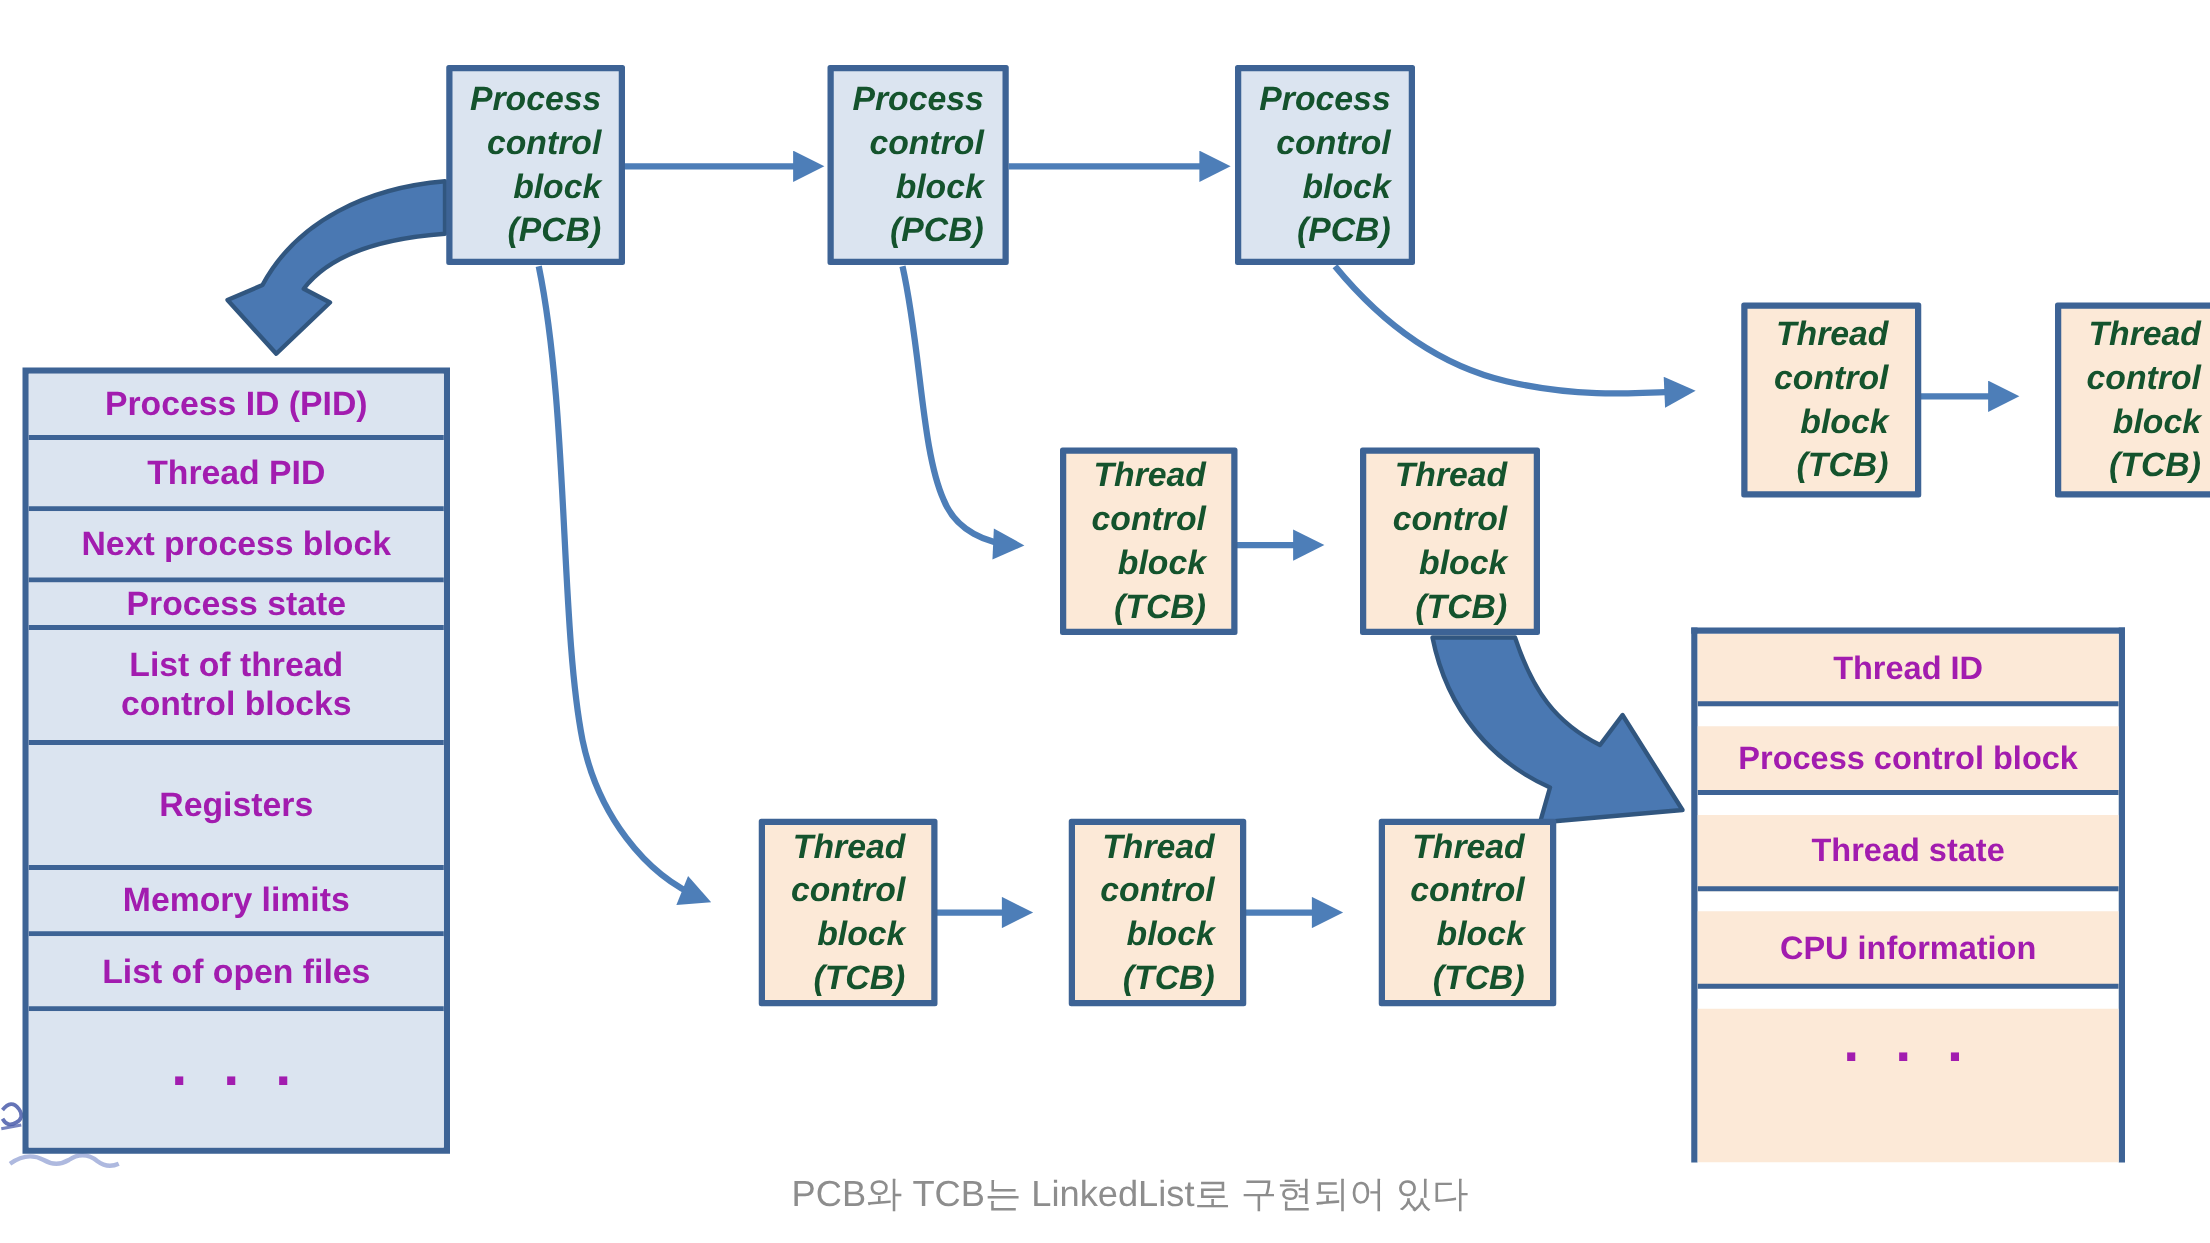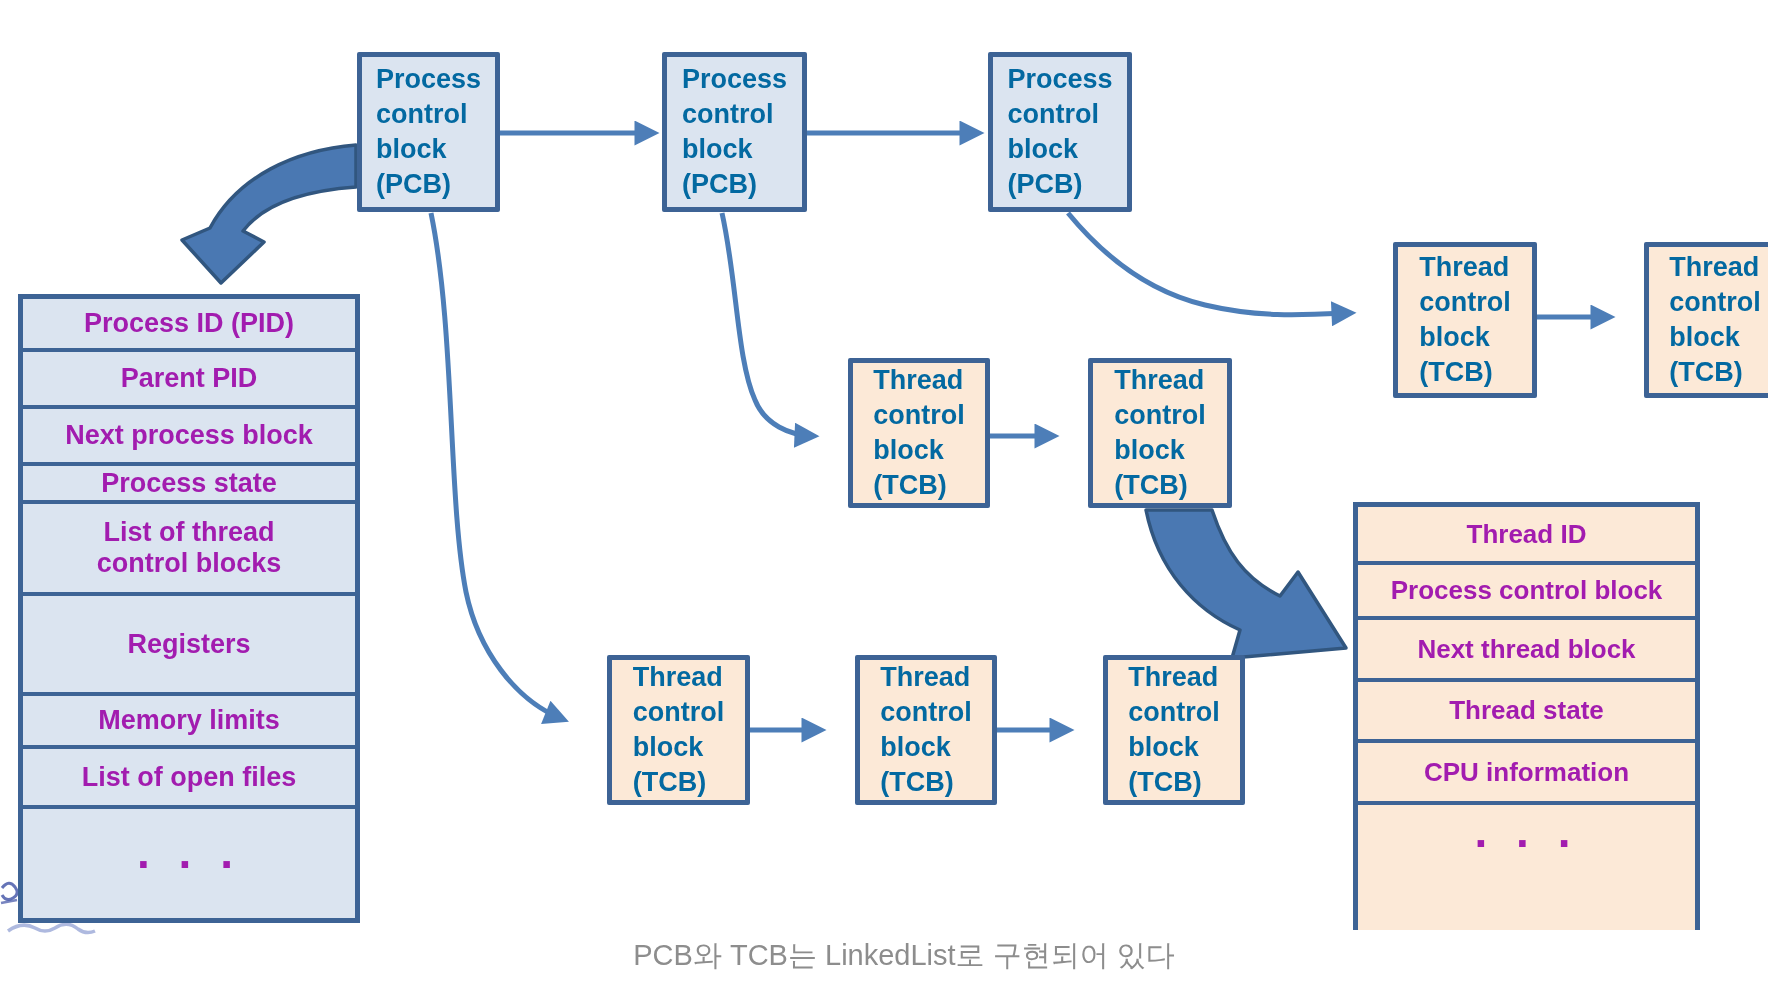--- a/index.html
+++ b/index.html
@@ -3,31 +3,31 @@
 <meta charset="utf-8">
 <style>
   html,body{margin:0;padding:0;background:#ffffff;}
   #stage{
     position:relative;width:1768px;height:994px;background:#ffffff;
     font-family:"Liberation Sans", sans-serif;overflow:hidden;
   }
   #arrow-layer{position:absolute;left:0;top:0;width:1768px;height:994px;}
   .box{
     position:absolute;display:flex;align-items:center;justify-content:center;
-    text-align:left;border:5px solid #3d6395;border-radius:2px;
-    font-size:27px;line-height:35px;font-weight:700;color:#0369a1;
-    white-space:pre-line;box-sizing:border-box;
+    text-align:right;border:5px solid #3d6395;border-radius:2px;
+    font-size:27px;line-height:35px;font-weight:700;color:#14532d;
+    white-space:pre-line;box-sizing:border-box;font-style:italic;
   }
   .pcb{background:#dbe4f0;}
   .tcb{background:#fce9d7;margin-left:25px;}
   .dtable{
     position:absolute;box-sizing:border-box;border:5px solid #3d6395;
     display:flex;flex-direction:column;
   }
-  .dtable.clipped{border-bottom:none;overflow:hidden;}
+  .dtable.clipped{border-bottom:none;overflow:hidden;gap:16px;}
   .trow{
     box-sizing:border-box;border-bottom:4px solid #3d6395;
     display:flex;align-items:center;justify-content:center;text-align:center;
     font-size:27px;line-height:31px;font-weight:700;color:#a21caf;
     white-space:pre-line;flex:0 0 auto;
   }
   .trow:last-child{border-bottom:none;flex:1 1 auto;}
   .pcb-t .trow{background:#dbe4f0;}
   .tcb-t .trow{background:#fce9d7;font-size:26px;}
   .dots-row span{
@@ -120,35 +120,34 @@
 control
 block
 (TCB)</div>
   <div class="box tcb" style="left:1078px;top:655px;width:142px;height:150px">Thread
 control
 block
 (TCB)</div>
 
   <div class="dtable pcb-t" style="left:18px;top:294px;width:342px;height:629px">
     <div class="trow" style="height:53px">Process ID (PID)</div>
-    <div class="trow" style="height:57px">Parent PID</div>
+    <div class="trow" style="height:57px">Thread PID</div>
     <div class="trow" style="height:57px">Next process block</div>
     <div class="trow" style="height:38px">Process state</div>
     <div class="trow" style="height:92px">List of thread
 control blocks</div>
     <div class="trow" style="height:100px">Registers</div>
     <div class="trow" style="height:53px">Memory limits</div>
     <div class="trow" style="height:60px">List of open files</div>
     <div class="trow dots-row"><span>. . .</span></div>
   </div>
 
   <div class="dtable tcb-t clipped" style="left:1353px;top:502px;width:347px;height:428px">
     <div class="trow" style="height:58px">Thread ID</div>
     <div class="trow" style="height:55px">Process control block</div>
-    <div class="trow" style="height:62px">Next thread block</div>
     <div class="trow" style="height:61px">Thread state</div>
     <div class="trow" style="height:62px">CPU information</div>
     <div class="trow dots-row-clipped" style="height:95px"><span>. . .</span></div>
   </div>
 
   <div id="caption">PCB와 TCB는 LinkedList로 구현되어 있다</div>
 
 </div>
 
 </body></html>

